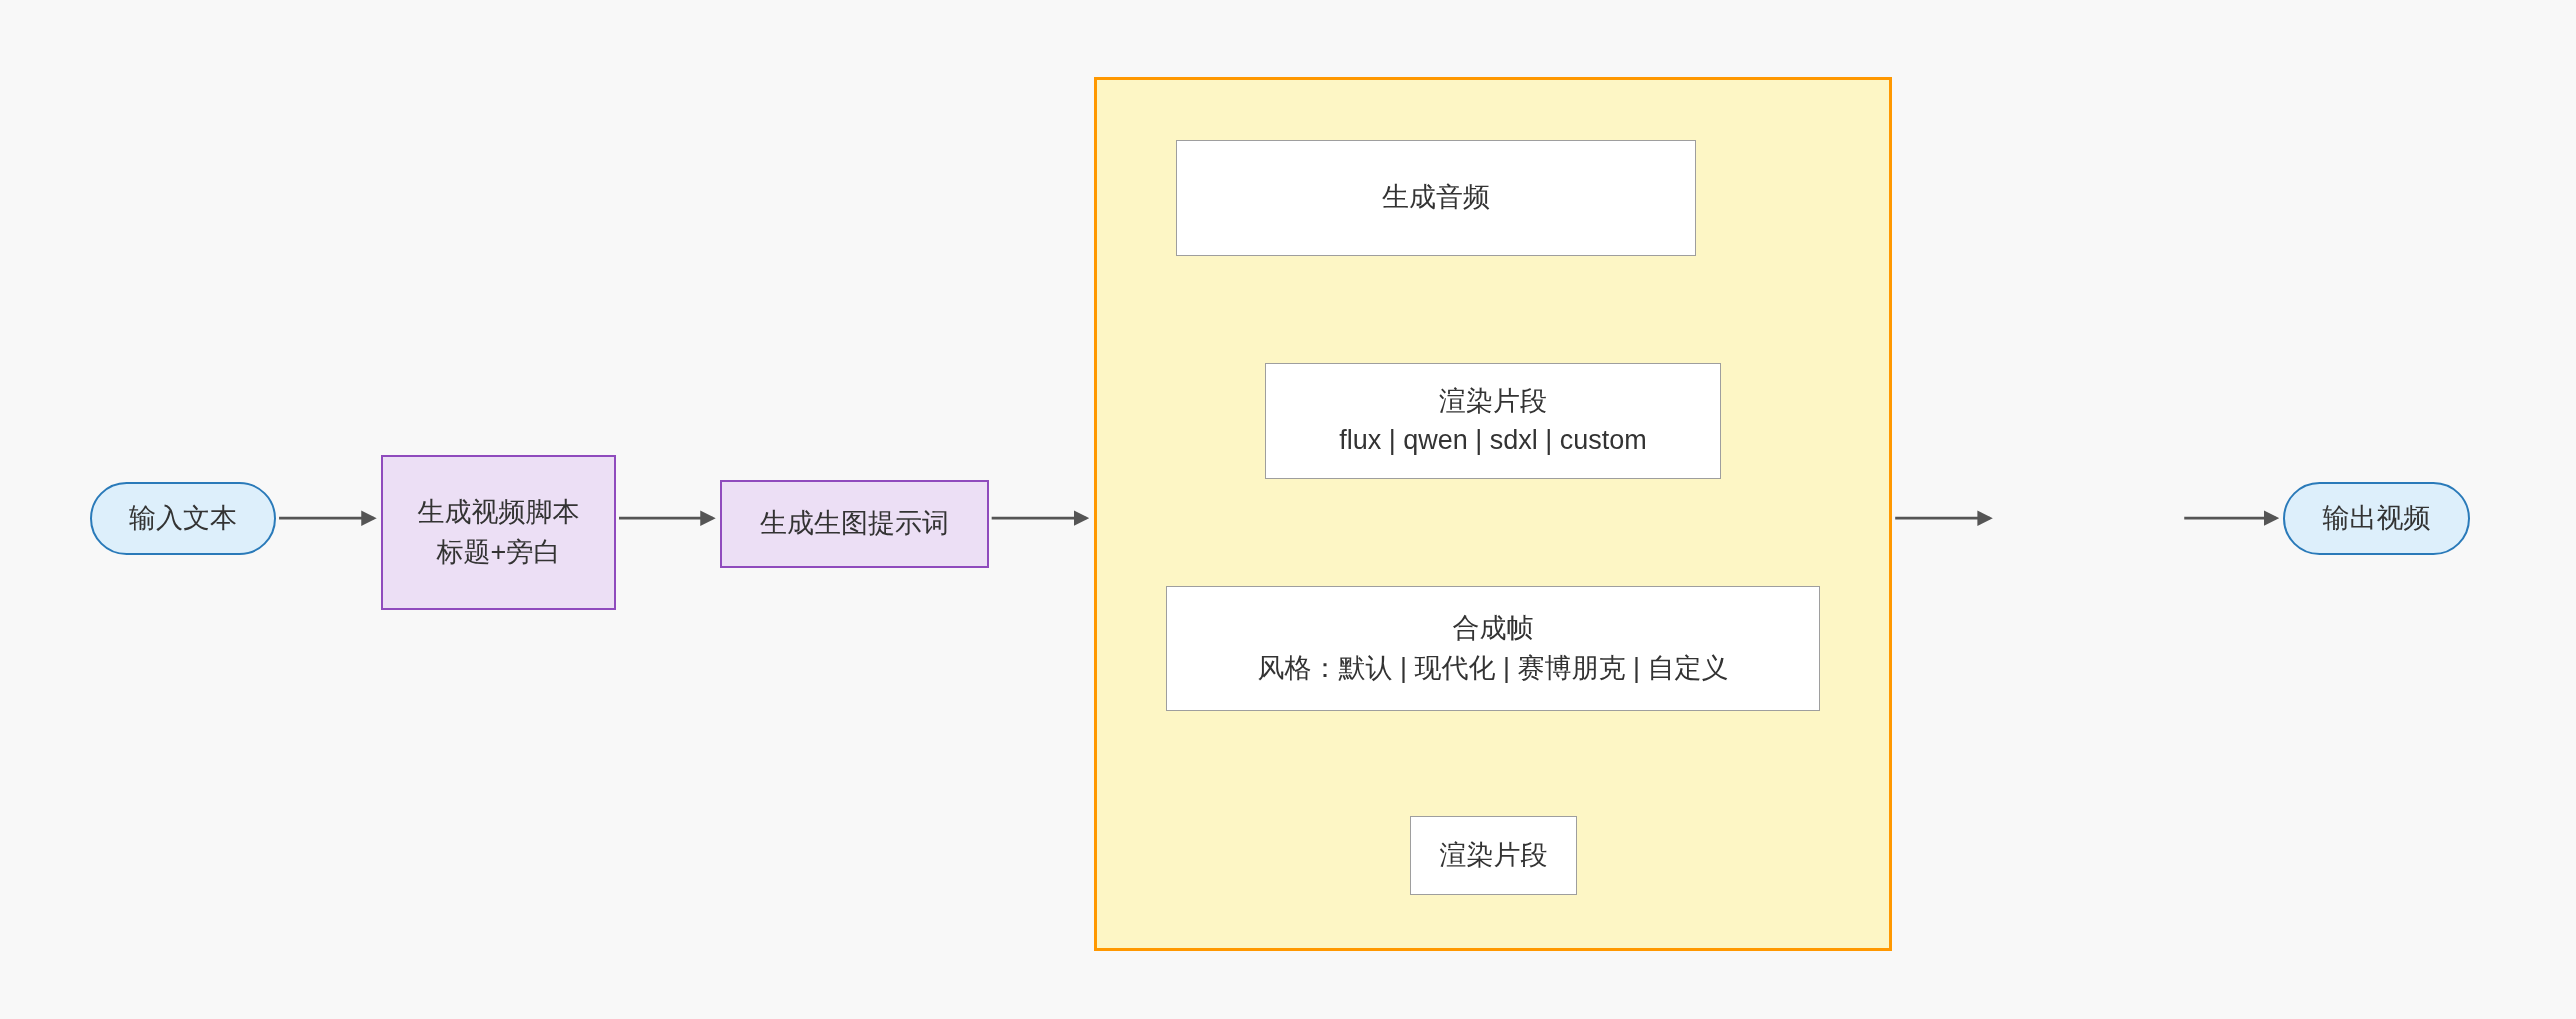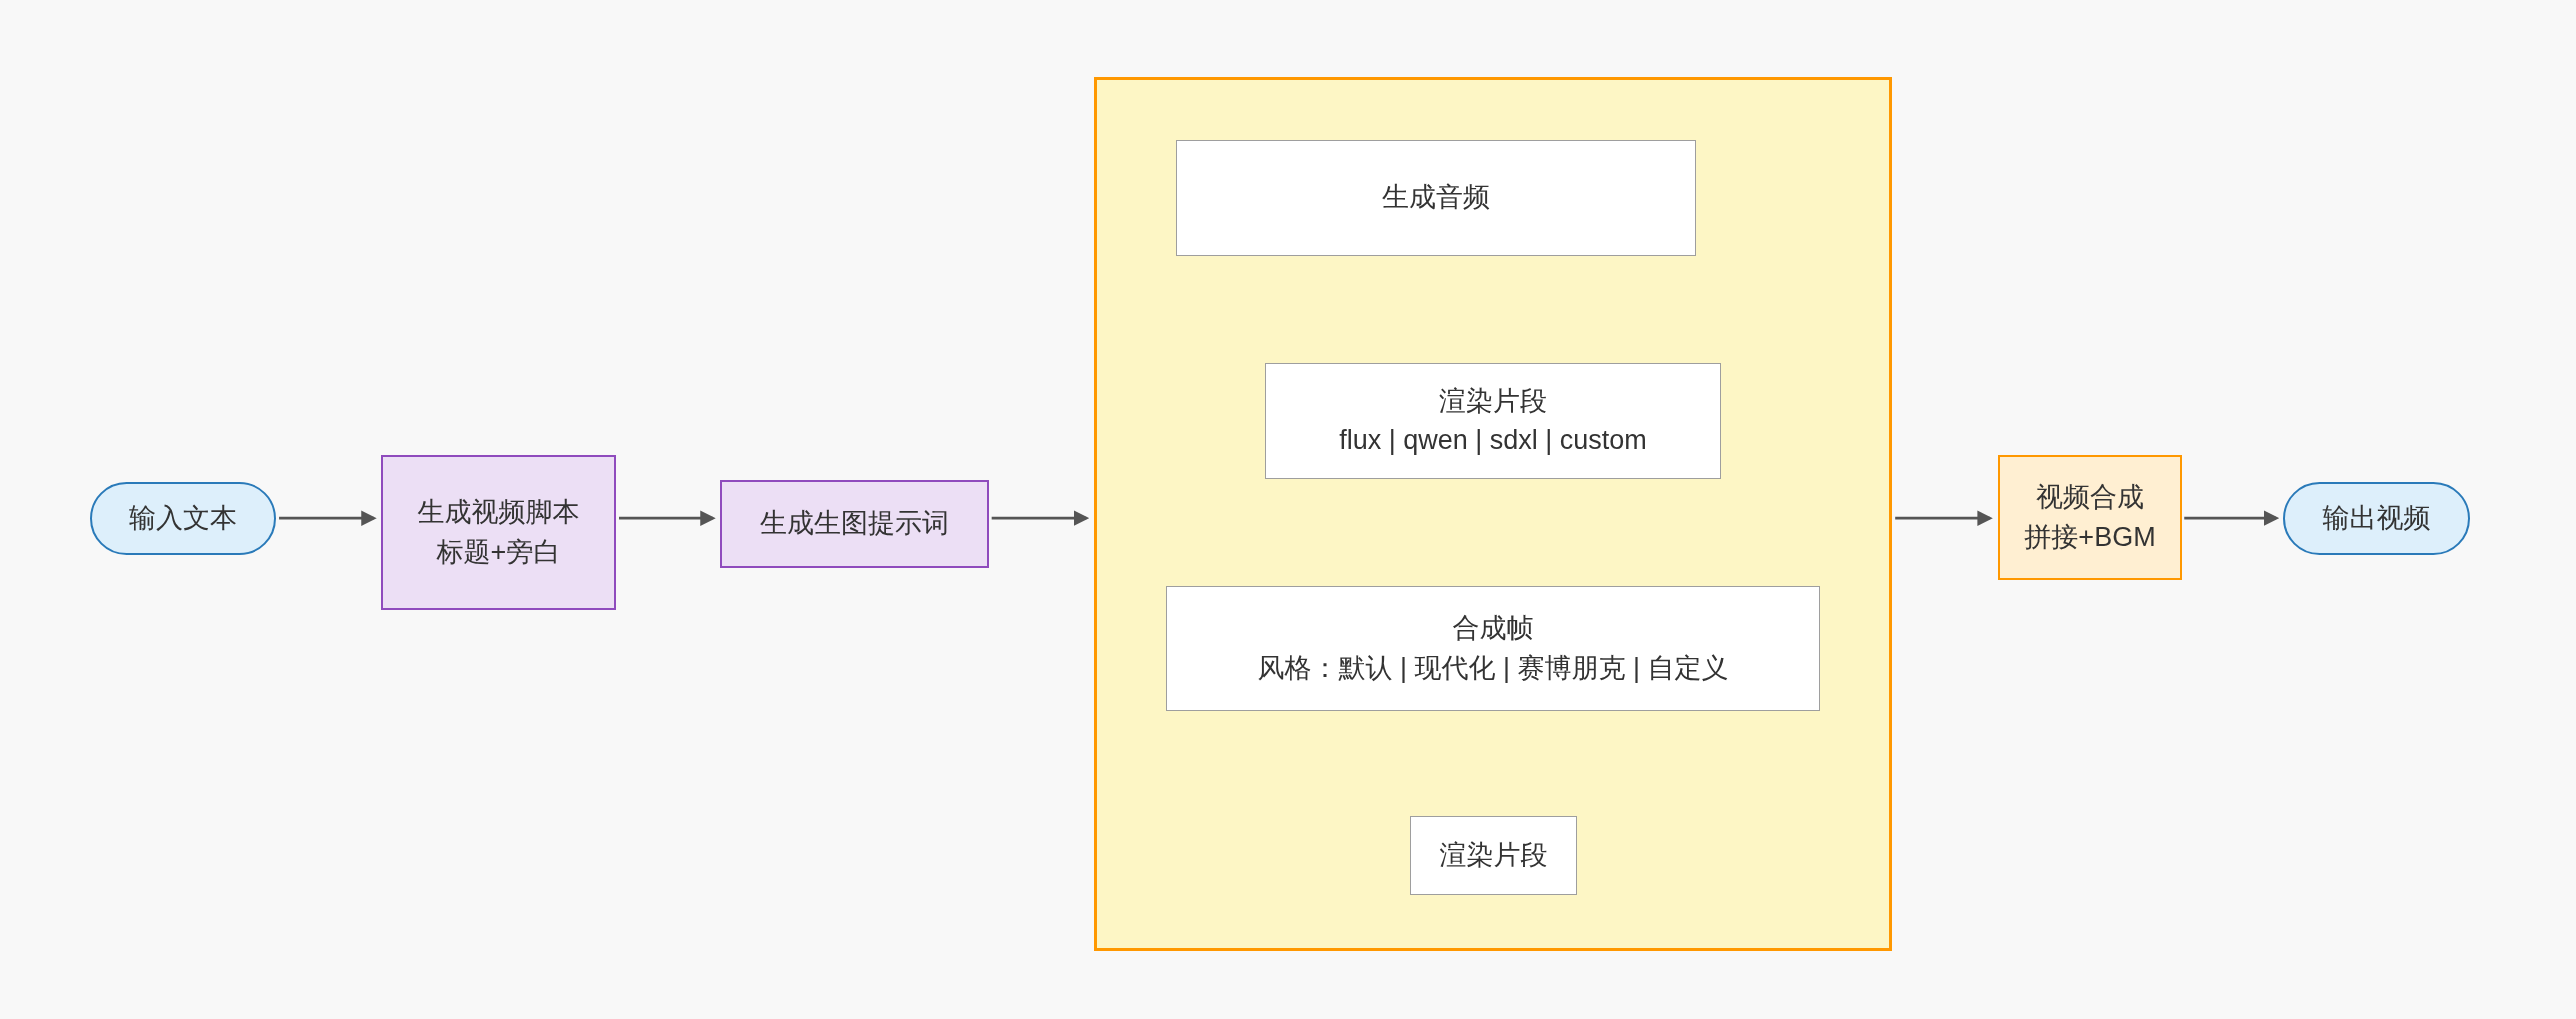--- a/index.html
+++ b/index.html
@@ -124,23 +124,19 @@
 
   <div id="node-render" class="node white-box">
     <span>渲染片段</span>
   </div>
 
   <div id="node-frame" class="node white-box">
     <span>合成帧</span>
     <span>风格：默认 | 现代化 | 赛博朋克 | 自定义</span>
   </div>
 
-  <div id="node-compose" class="node orange-box">
-    <span>视频合成</span>
-    <span>拼接+BGM</span>
-  </div>
 
   <div id="node-output" class="node pill">
     <span>输出视频</span>
   </div>
 
 </div>
 
 
 </body></html>

